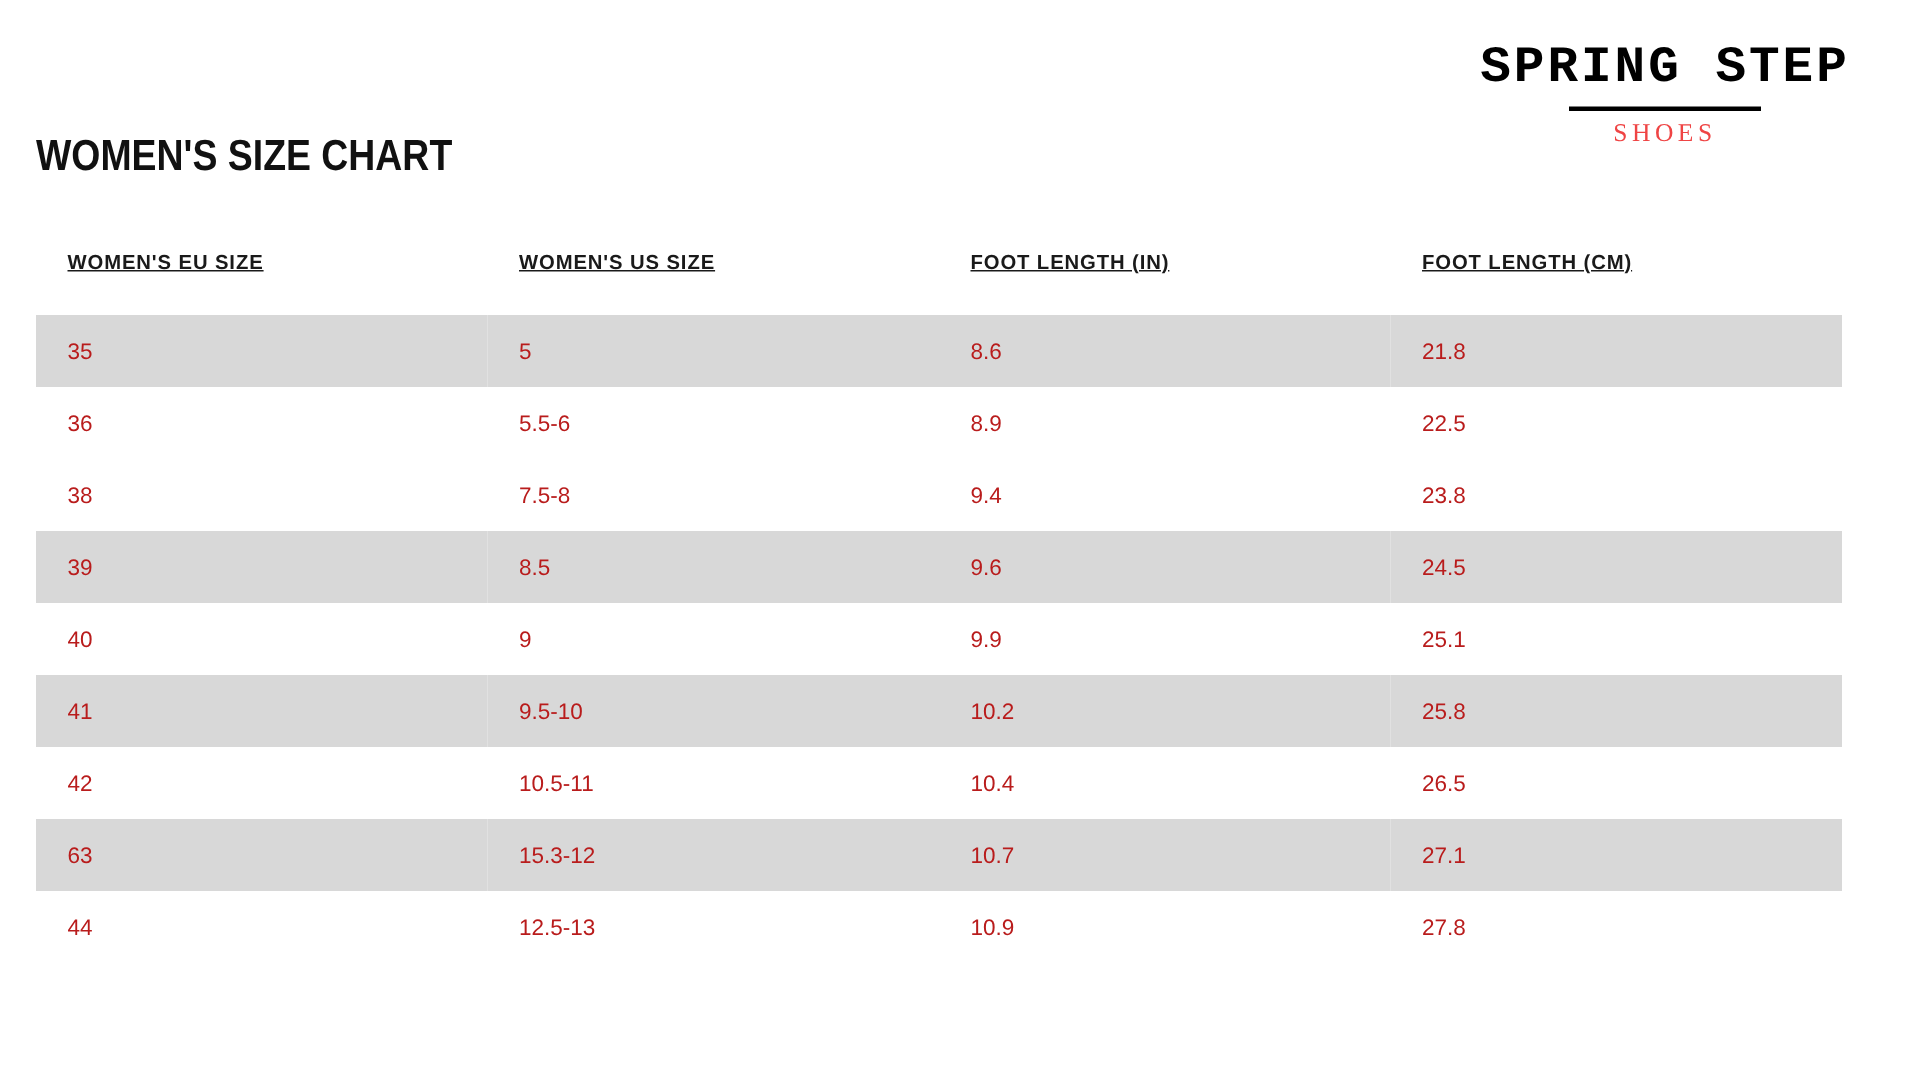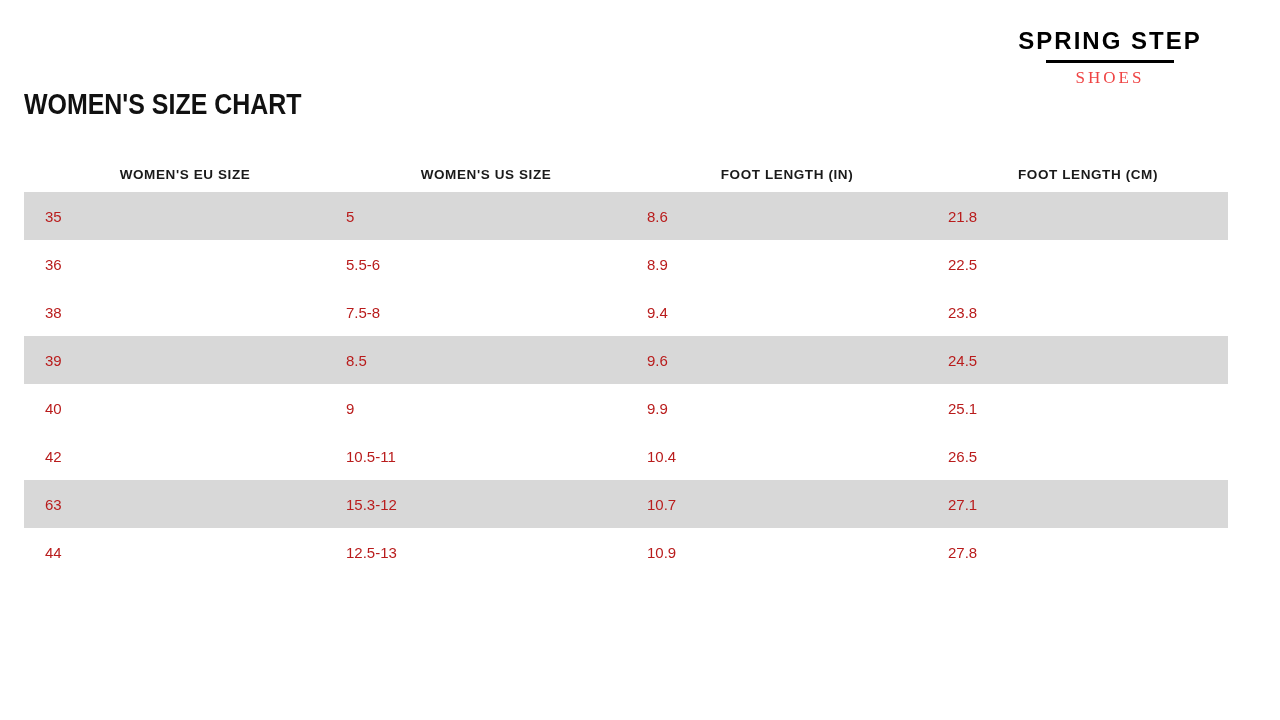--- a/index.html
+++ b/index.html
@@ -23,23 +23,23 @@
 
   
   .brand {
     position: absolute;
     top: 28px;
     right: 40px;
     text-align: center;
     width: 260px;
   }
   .brand-name {
-    font-family: Liberation Sans, sans-serif;
+    font-family: Liberation Mono, monospace;
     font-weight: bold;
-    font-size: 24px;
+    font-size: 34px;
     letter-spacing: 2px;
     color: #000000;
     line-height: 1.1;
     white-space: nowrap;
   }
   .brand-rule {
     width: 128px;
     height: 3px;
     background: #000000;
     margin: 6px auto 5px auto;
@@ -78,28 +78,29 @@
     border-collapse: collapse;
     width: 1204px;
     table-layout: fixed;
   }
   table.size-chart col.c1 { width: 301px; }
   table.size-chart col.c2 { width: 301px; }
   table.size-chart col.c3 { width: 301px; }
   table.size-chart col.c4 { width: 301px; }
 
   table.size-chart thead th {
-    text-align: center;
+    text-align: left;
     font-size: 13.5px;
     font-weight: bold;
     letter-spacing: 0.6px;
     color: #1a1a1a;
-    padding: 0 0 4px 21px;
+    padding: 0 0 22px 21px;
     height: 28px;
     vertical-align: middle;
+    text-decoration: underline;
   }
   table.size-chart tbody td {
     font-size: 15px;
     font-weight: normal;
     color: #b91c1c;
     padding: 0 0 0 21px;
     height: 48px;
     vertical-align: middle;
     border: none;
   }
@@ -163,20 +164,26 @@
           <td>8.5</td>
           <td>9.6</td>
           <td>24.5</td>
         </tr>
         <tr class="plain">
           <td>40</td>
           <td>9</td>
           <td>9.9</td>
           <td>25.1</td>
         </tr>
+        <tr class="shaded">
+          <td>41</td>
+          <td>9.5-10</td>
+          <td>10.2</td>
+          <td>25.8</td>
+        </tr>
         <tr class="plain">
           <td>42</td>
           <td>10.5-11</td>
           <td>10.4</td>
           <td>26.5</td>
         </tr>
         <tr class="shaded">
           <td>63</td>
           <td>15.3-12</td>
           <td>10.7</td>

